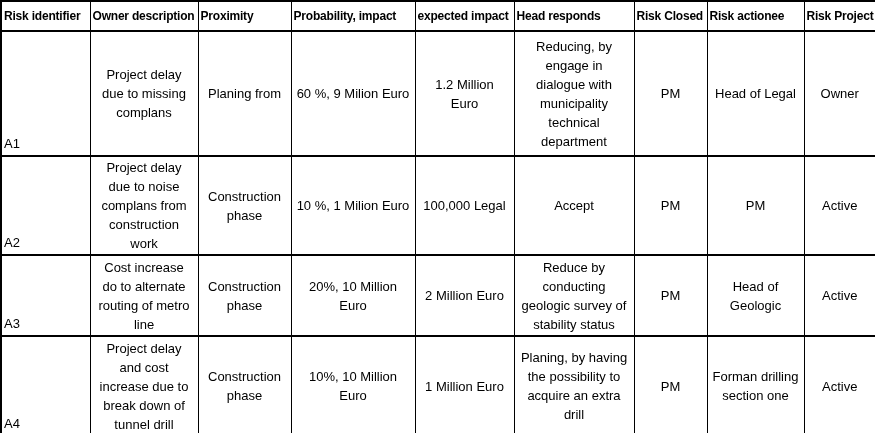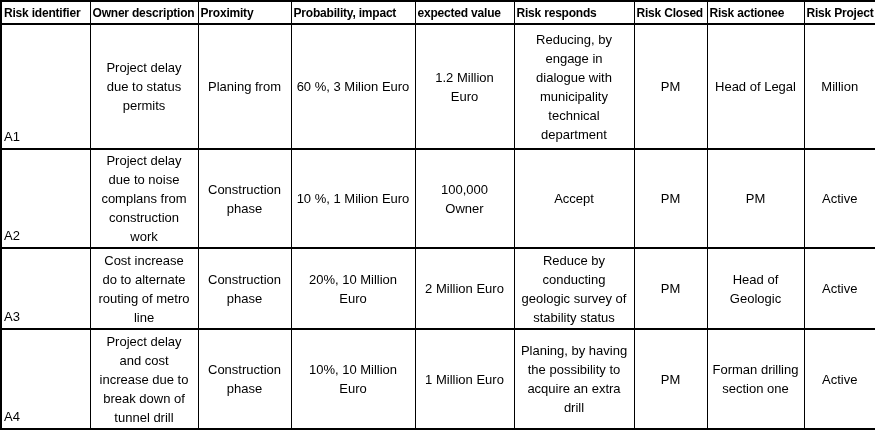--- a/index.html
+++ b/index.html
@@ -56,21 +56,21 @@
   .col-1 { width: 89px;  }
   .col-2 { width: 108px; }
   .col-3 { width: 93px;  }
   .col-4 { width: 124px; }
   .col-5 { width: 99px;  }
   .col-6 { width: 120px; }
   .col-7 { width: 73px;  }
   .col-8 { width: 97px;  }
   .col-9 { width: 72px;  }
   
-  thead tr          { height: 23px;  }
+  thead tr          { height: 30px;  }
   tbody tr:nth-child(1) { height: 125px; }
   tbody tr:nth-child(2) { height: 94px;  }
   tbody tr:nth-child(3) { height: 81px;  }
   tbody tr:nth-child(4) { height: 100px; }
 </style>
 </head>
 <body>
 
 <div class="risk-table-wrap">
   <table class="risk-table">
@@ -84,45 +84,45 @@
         <col class="col-7">
         <col class="col-8">
         <col class="col-9">
     </colgroup>
     <thead>
       <tr>
         <th>Risk identifier</th>
         <th>Owner description</th>
         <th>Proximity</th>
         <th>Probability, impact</th>
-        <th>expected value</th>
-        <th>Risk responds</th>
+        <th>expected impact</th>
+        <th>Head responds</th>
         <th>Risk Closed</th>
         <th>Risk actionee</th>
         <th>Risk Project</th>
       </tr>
     </thead>
     <tbody>
       <tr>
         <td class="id-cell">A1</td>
-        <td>Project delay due to status permits</td>
+        <td>Project delay due to missing complans</td>
         <td>Planing from</td>
-        <td>60 %, 3 Milion Euro</td>
+        <td>60 %, 9 Milion Euro</td>
         <td>1.2 Million Euro</td>
         <td>Reducing, by engage in dialogue with municipality technical department</td>
         <td>PM</td>
         <td>Head of Legal</td>
-        <td>Million</td>
+        <td>Owner</td>
       </tr>
       <tr>
         <td class="id-cell">A2</td>
         <td>Project delay due to noise complans from construction work</td>
         <td>Construction phase</td>
         <td>10 %, 1 Milion Euro</td>
-        <td>100,000 Owner</td>
+        <td>100,000 Legal</td>
         <td>Accept</td>
         <td>PM</td>
         <td>PM</td>
         <td>Active</td>
       </tr>
       <tr>
         <td class="id-cell">A3</td>
         <td>Cost increase do to alternate routing of metro line</td>
         <td>Construction phase</td>
         <td>20%, 10 Million Euro</td>

